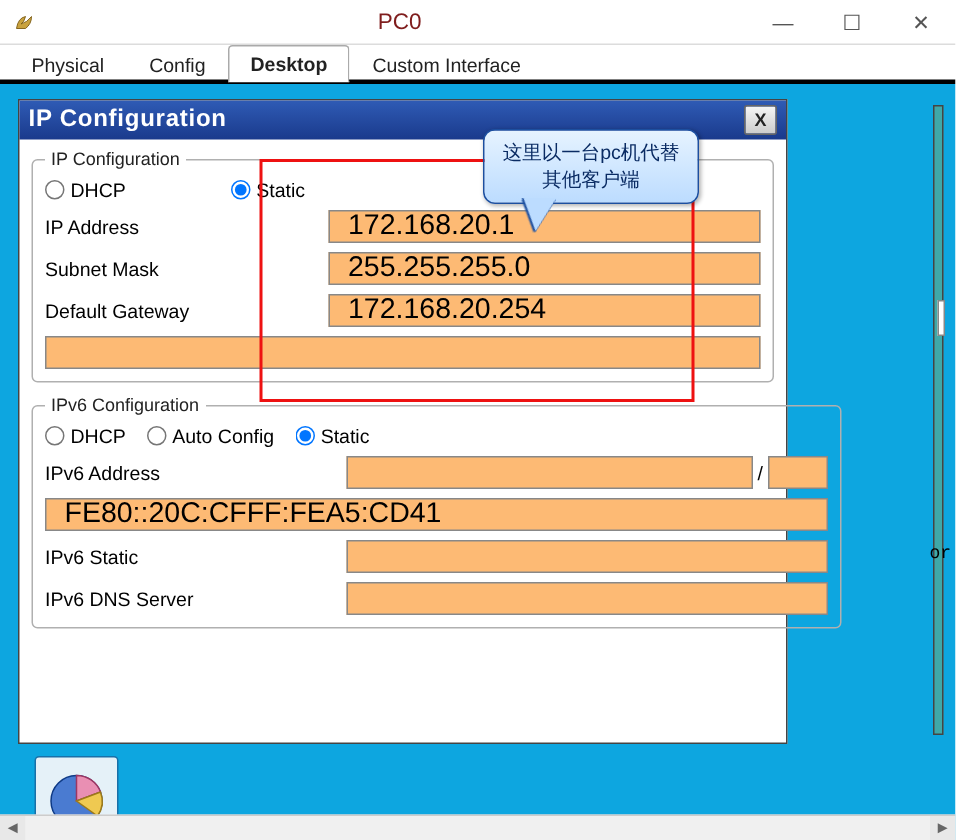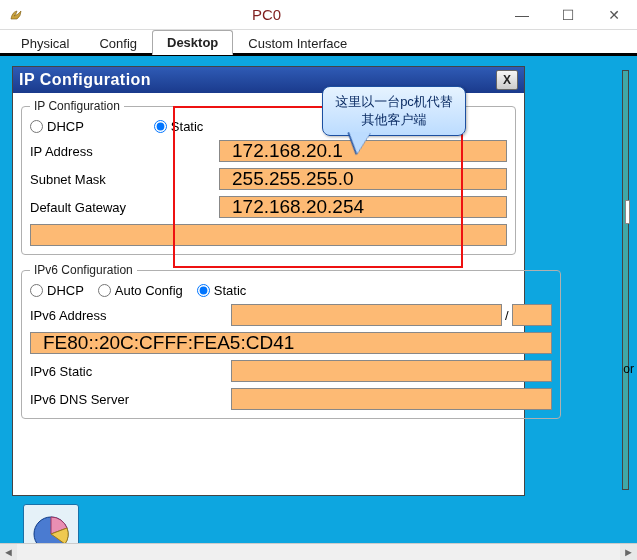--- a/index.html
+++ b/index.html
@@ -44,21 +44,21 @@
 
   
   .callout { position:absolute; }
   .callout-box { width:144px; border:1px solid #1c4fa0; border-radius:8px; background:linear-gradient(#e6f3ff,#bcdcff); padding:6px 8px; font-size:13px; text-align:center; color:#0a2b63; box-shadow:1px 1px 3px rgba(0,0,0,0.3); }
   .callout-tail { position:absolute; left:24px; top:46px; width:0; height:0; border-left:14px solid transparent; border-right:8px solid transparent; border-top:22px solid #bcdcff; filter: drop-shadow(0 1px 0 #1c4fa0) drop-shadow(-1px 0 0 #1c4fa0); transform: skewX(-15deg); }
 
   
   .desk-icon { position:absolute; width:56px; height:56px; border:1px solid #1970a8; background:#e5f1f8; border-radius:3px; display:flex; align-items:center; justify-content:center; }
 
   .teal-edge { position:absolute; background:#3fa8a8; border:1px solid #444; }
-  .or-label { position:absolute; right:3px; top:306px; font-size:12px; color:#000; }
+  .or-label { position:absolute; right:3px; top:306px; font-size:12px; color:#000;font-family:Liberation Mono, monospace; }
   .orbar { position:absolute; right:7px; background:#fff; border:1px solid #888; }
 
   .hscroll { position:absolute; left:0; bottom:0; right:0; height:17px; background:#f0f0f0; border-top:1px solid #ccc; display:flex; }
   .hscroll .arrow { width:17px; height:100%; display:flex; align-items:center; justify-content:center; background:#e8e8e8; color:#666; font-size:11px; }
   .hscroll .track { flex:1; background:#f0f0f0; }
 </style>
 </head>
 <body>
 
 <div class="titlebar">

